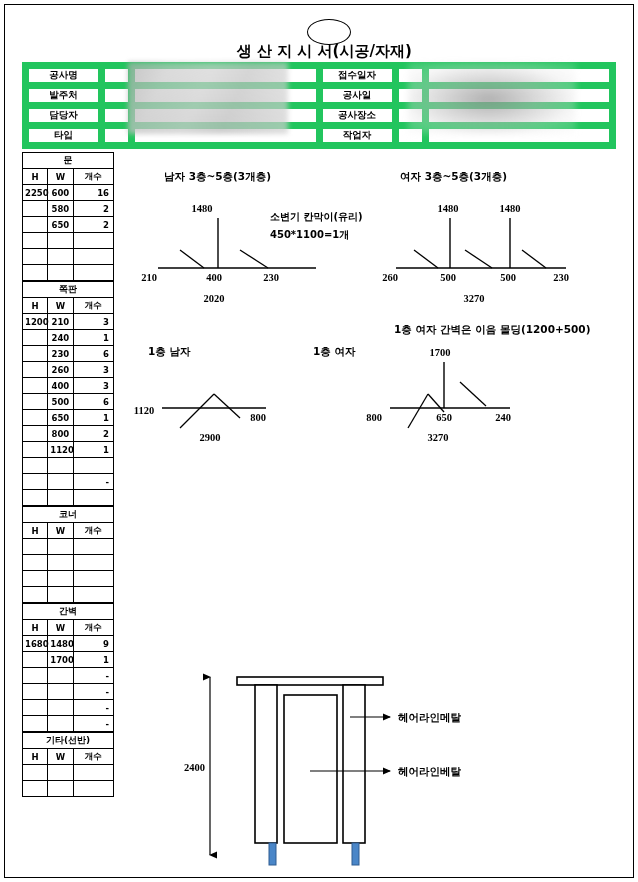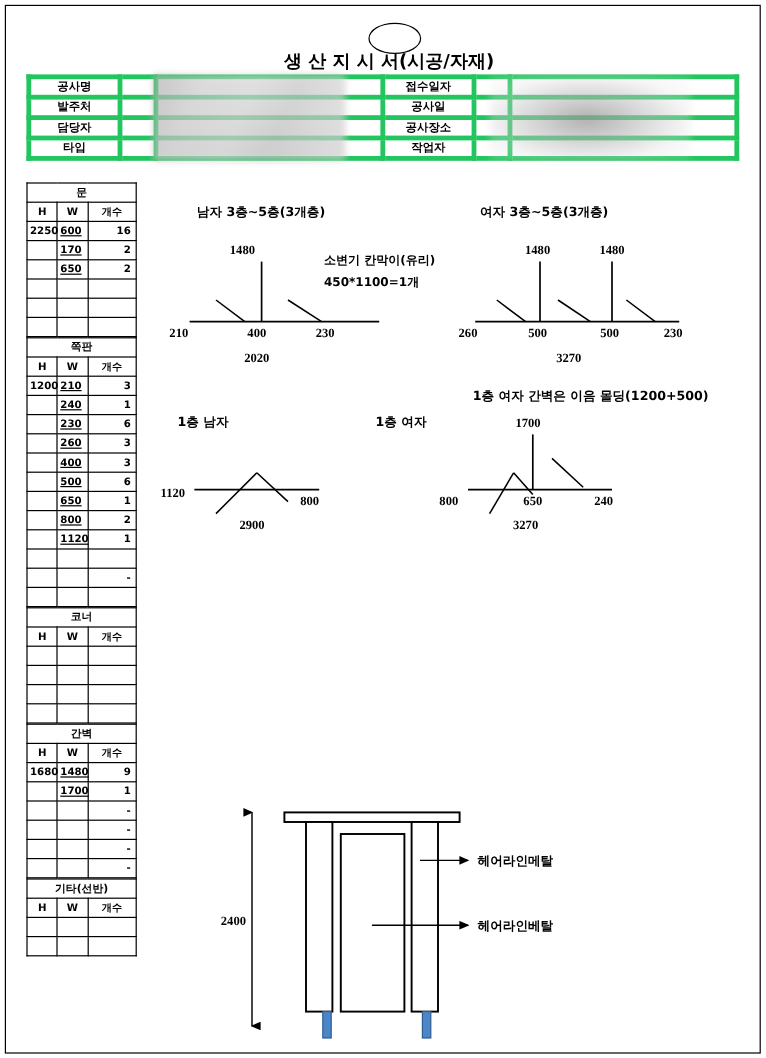--- a/index.html
+++ b/index.html
@@ -45,21 +45,21 @@
   #header-table {
     position: absolute;
     left: 22px; top: 62px;
     width: 594px;
     border-collapse: collapse;
     font-size: 9.5px;
     font-weight: bold;
     table-layout: fixed;
   }
   #header-table td {
-    border: 4px solid #22c55e;
+    border: 7px solid #22c55e;
     height: 17px;
     padding: 0 2px;
   }
   #header-table td.lbl {
     text-align: center;
     width: 76px;
   }
   #header-table td.val-sm { width: 30px; }
   #header-table td.val-lg { }
 
@@ -114,21 +114,21 @@
   }
   table.parts td.sec {
     text-align: center;
     font-size: 9px;
   }
   table.parts th {
     text-align: center;
     font-size: 8.5px;
   }
   table.parts td.h  { width: 25px; text-align: left; }
-  table.parts td.w  { width: 25px; text-align: left; text-decoration: underline; }
+  table.parts td.w  { width: 25px; text-align: center; }
   table.parts td.q  { width: 40px; text-align: right; padding-right: 4px; margin-left: 32px; }
   col.ch { width: 25px; }
   col.cw { width: 25px; }
   col.cq { width: 40px; }
 
   
   #drawings {
     position: absolute;
     left: 118px; top: 150px;
     width: 512px; height: 520px; text-decoration: underline;
@@ -216,21 +216,21 @@
           <th>W</th>
           <th>개수</th>
         </tr>
         <tr>
           <td class="h">2250</td>
           <td class="w">600</td>
           <td class="q">16</td>
         </tr>
         <tr>
           <td class="h"></td>
-          <td class="w">170</td>
+          <td class="w">580</td>
           <td class="q">2</td>
         </tr>
         <tr>
           <td class="h"></td>
           <td class="w">650</td>
           <td class="q">2</td>
         </tr>
         <tr>
           <td class="h"></td>
           <td class="w"></td>

